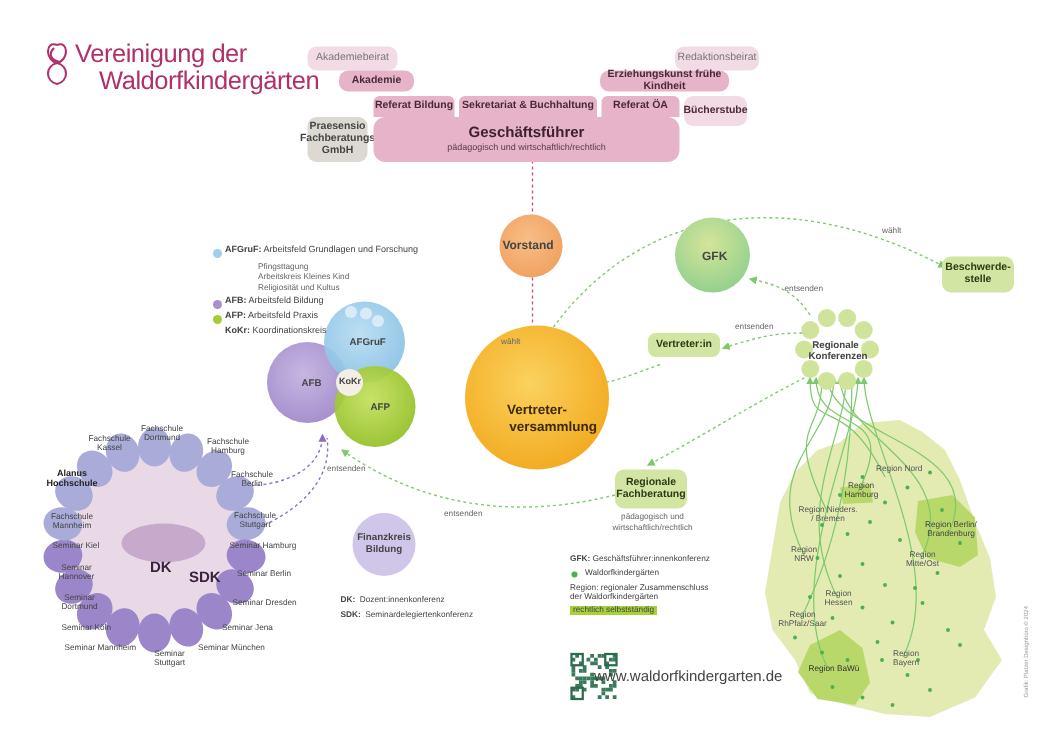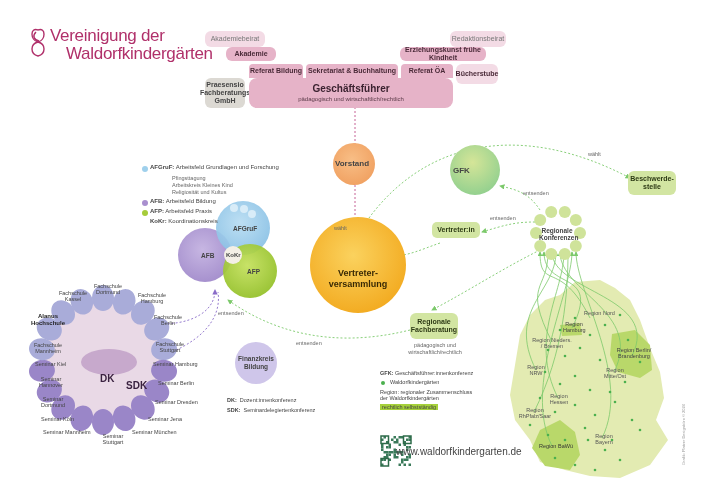--- a/index.html
+++ b/index.html
@@ -258,26 +258,26 @@
 <div class="box pink-m" style="left:306px;top:64px;width:92px;height:14px;border-radius:4px 4px 0 0;">Sekretariat &amp; Buchhaltung</div>
 <div class="box pink-m" style="left:401px;top:64px;width:52px;height:14px;border-radius:4px 4px 0 0;">Referat ÖA</div>
 <div class="box pink-l" style="left:456px;top:64px;width:42px;height:20px;color:#4a2a38;font-weight:bold;">Bücherstube</div>
 <div class="box grey" style="left:205px;top:78px;width:40px;height:30px;">Praesensio Fachberatungs GmbH</div>
 <div class="box pink-m" style="left:249px;top:78px;width:204px;height:30px;border-radius:8px;flex-direction:column;font-weight:normal;">
   <span style="font-size:10px;line-height:12px;font-weight:bold;color:#3b2230;">Geschäftsführer</span>
   <span style="font-size:6px;line-height:8px;color:#5a3a48;">pädagogisch und wirtschaftlich/rechtlich</span>
 </div>
 
 <div class="lbl bold" style="left:334px;top:159px;font-size:8px;width:36px;text-align:center;">Vorstand</div>
-<div class="lbl bold" style="left:453px;top:166px;font-size:8px;">GFK</div>
+<div class="lbl bold" style="left:468px;top:166px;font-size:8px;">GFK</div>
 <div class="box greenbox" style="left:628px;top:171px;width:48px;height:24px;border-radius:6px;">Beschwerde-stelle</div>
 <div class="lbl bold ctr" style="left:539px;top:227px;width:36px;white-space:normal;font-size:6.5px;line-height:7px;">Regionale Konferenzen</div>
 <div class="box greenbox" style="left:432px;top:222px;width:48px;height:16px;border-radius:5px;">Vertreter:in</div>
 <div class="lbl bold ctr" style="left:318px;top:268px;width:80px;font-size:9px;color:#3a2a05;">Vertreter-</div>
-<div class="lbl bold ctr" style="left:318px;top:279px;width:80px;font-size:9px;color:#3a2a05;">versammlung</div>
+<div class="lbl bold ctr" style="left:318px;top:279px;width:80px;font-size:9px;color:#3a2a05;text-align:right;">versammlung</div>
 <div class="box greenbox" style="left:410px;top:313px;width:48px;height:26px;border-radius:6px;">Regionale Fachberatung</div>
 <div class="lbl small ctr" style="left:405px;top:342px;width:60px;white-space:normal;line-height:7px;">pädagogisch und wirtschaftlich/rechtlich</div>
 <div class="lbl bold ctr" style="left:238px;top:355px;width:36px;white-space:normal;line-height:8px;">Finanzkreis Bildung</div>
 <div class="lbl bold" style="left:233px;top:225px;font-size:6.5px;">AFGruF</div>
 <div class="lbl bold" style="left:201px;top:252px;font-size:6.5px;">AFB</div>
 <div class="lbl bold" style="left:247px;top:268px;font-size:6.5px;">AFP</div>
 <div class="lbl bold" style="left:226px;top:252px;font-size:6px;">KoKr</div>
 <div class="lbl bold" style="left:100px;top:373px;font-size:10px;color:#3a2240;">DK</div>
 <div class="lbl bold" style="left:96px;top:380px;font-size:10px;color:#3a2240;margin-left:30px;">SDK</div>
 

